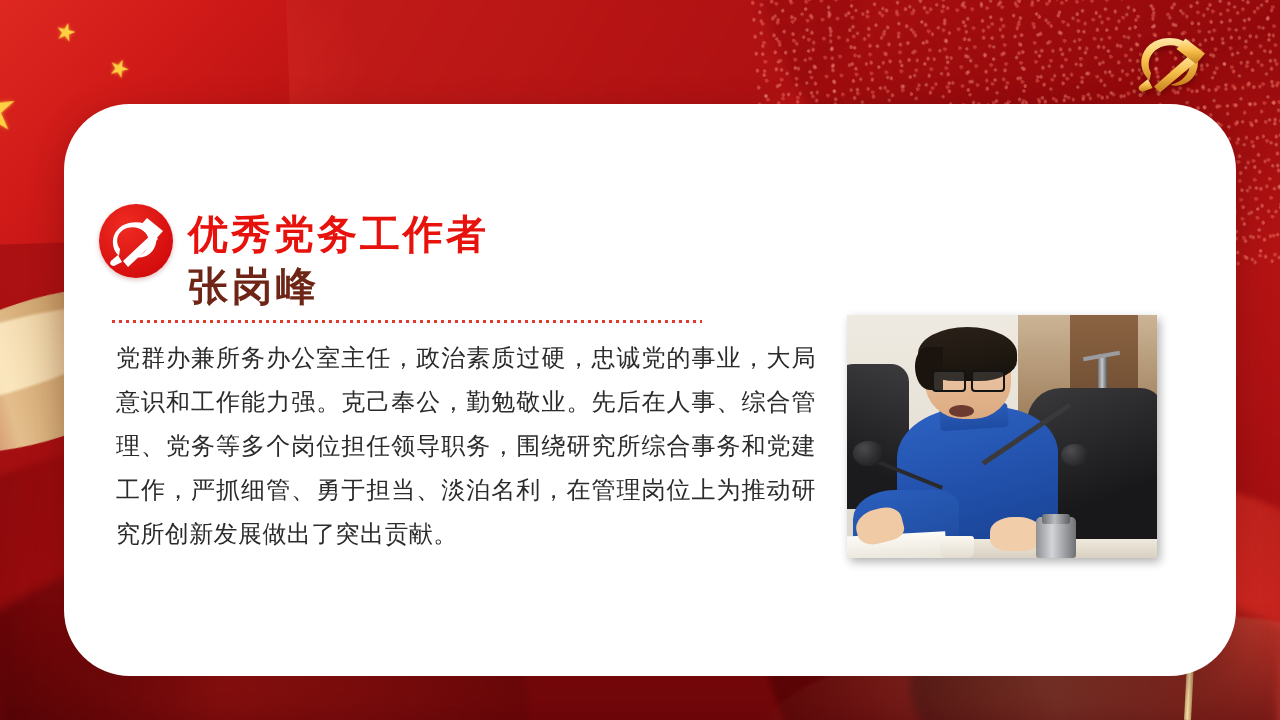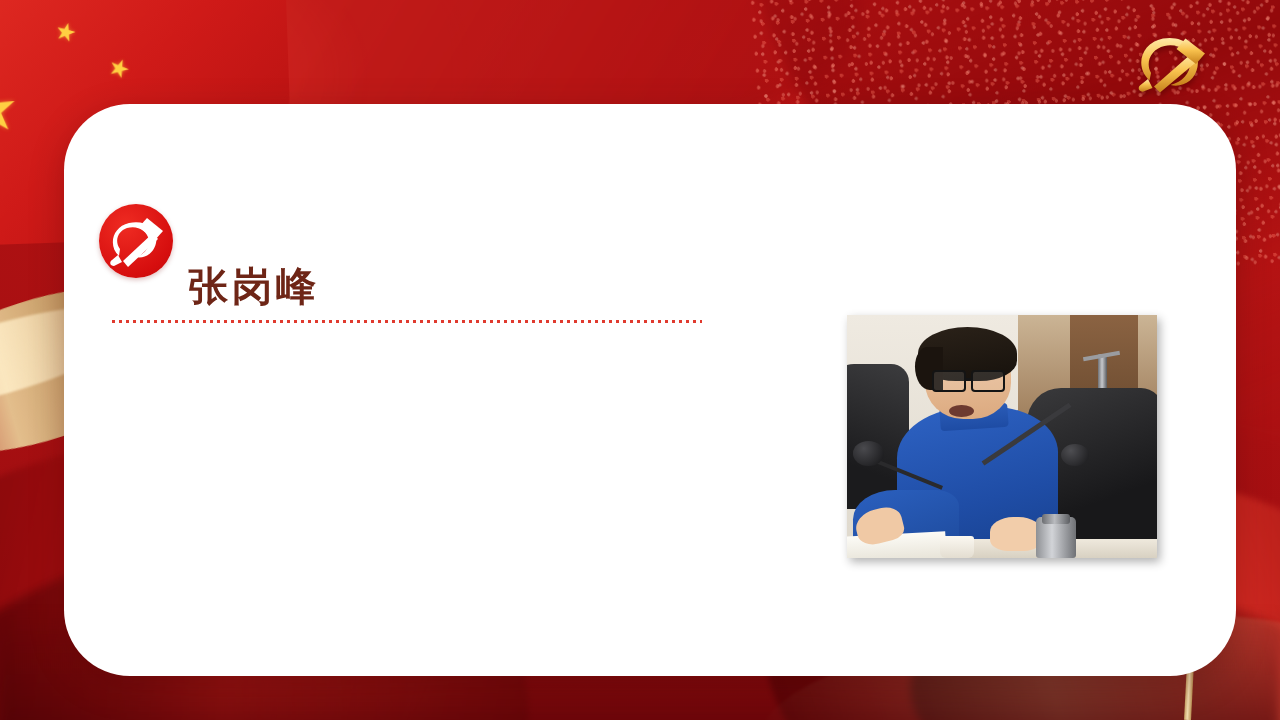--- a/index.html
+++ b/index.html
@@ -325,24 +325,26 @@
 
             <path d="M20 52 C9 42 13 23 30 19 C47 15 60 26 57 39 C55 49 46 55 37 53 C46 50 51 43 50 36 C48 26 38 21 28 24 C19 27 15 37 21 45 Z"></path>
             <path d="M19 51 L13 56 C10 58 11 62 15 62 L23 58 Z"></path>
 
             <path d="M24 57 L54 29 L59 35 L29 63 Z"></path>
             <path d="M48 14 L64 27 L56 36 L40 23 Z"></path>
           </g>
         </svg>
       </div>
 
+      <div class="title">优秀党务工作者</div>
       <div class="subname">张岗峰</div>
 
       <div class="divider"></div>
 
+      <p class="body-text">党群办兼所务办公室主任，政治素质过硬，忠诚党的事业，大局意识和工作能力强。克己奉公，勤勉敬业。先后在人事、综合管理、党务等多个岗位担任领导职务，围绕研究所综合事务和党建工作，严抓细管、勇于担当、淡泊名利，在管理岗位上为推动研究所创新发展做出了突出贡献。</p>
 
       <div class="photo-wrap">
         <div class="photo">
           <div class="ph-wallL"></div>
           <div class="ph-wallR"></div>
           <div class="ph-woodpanel"></div>
           <div class="ph-standR"></div>
           <div class="ph-standR2"></div>
           <div class="ph-chairR"></div>
           <div class="ph-chairL"></div>

